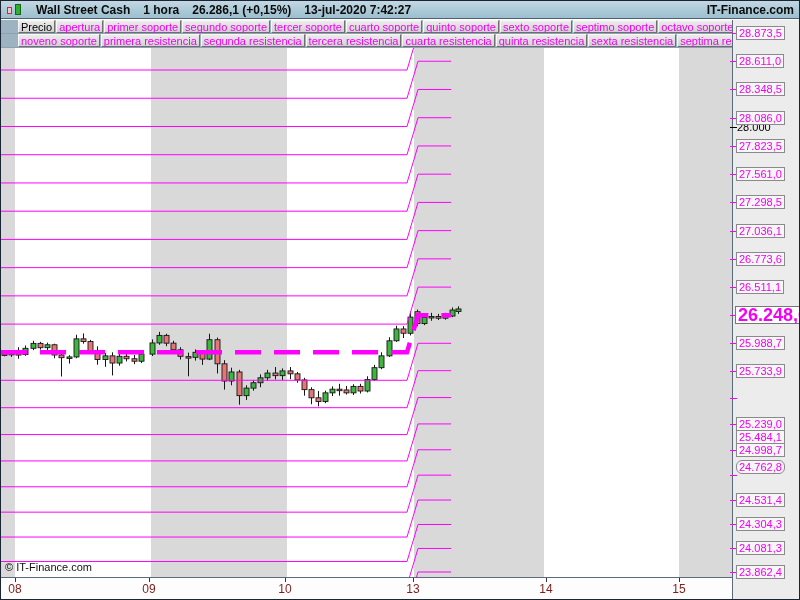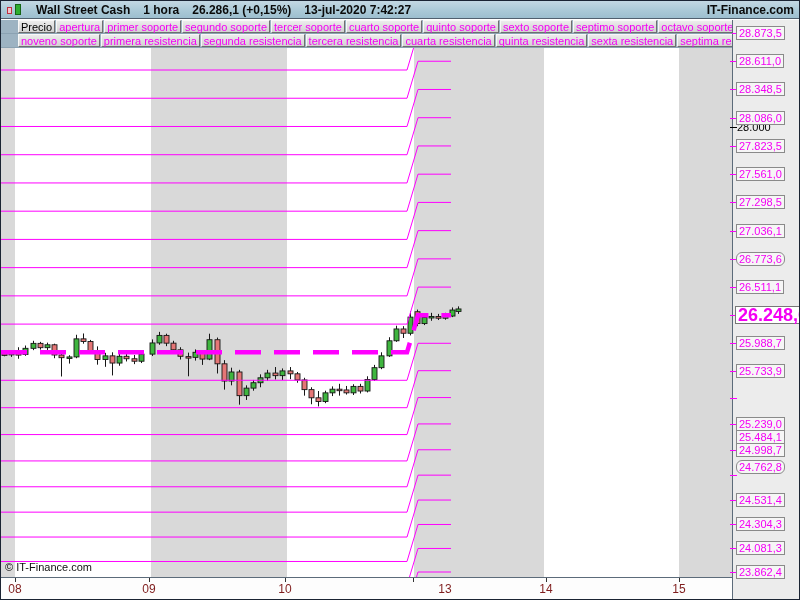--- a/index.html
+++ b/index.html
@@ -376,21 +376,21 @@
         <div class="ylab" style="top: 91px;">28.086,0</div>
         <div class="ytick" style="top: 98px;"></div>
         <div class="ylab" style="top: 119px;">27.823,5</div>
         <div class="ytick" style="top: 126px;"></div>
         <div class="ylab" style="top: 147px;">27.561,0</div>
         <div class="ytick" style="top: 154px;"></div>
         <div class="ylab" style="top: 175px;">27.298,5</div>
         <div class="ytick" style="top: 182px;"></div>
         <div class="ylab" style="top: 204px;">27.036,1</div>
         <div class="ytick" style="top: 211px;"></div>
-        <div class="ylab" style="top: 232px; border-radius: 6px;">26.773,6</div>
+        <div class="ylab" style="top: 232px;">26.773,6</div>
         <div class="ytick" style="top: 239px;"></div>
         <div class="ylab" style="top: 260px;">26.511,1</div>
         <div class="ytick" style="top: 267px;"></div>
         <div class="ylab big" style="top: 286px;">26.248,6</div>
         <div class="ytick" style="top: 295px;"></div>
         <div class="ylab" style="top: 316px;">25.988,7</div>
         <div class="ytick" style="top: 323px;"></div>
         <div class="ylab" style="top: 344px;">25.733,9</div>
         <div class="ytick" style="top: 351px;"></div>
         <div class="ylab" style="top: 371px; margin-top: 39px;">25.484,1</div>
@@ -412,21 +412,21 @@
       </div>
 
     <div class="xaxis" id="xaxis">
         <div class="xtick" style="left: 14px;"></div>
         <div class="xlab" style="left: 14px;">08</div>
         <div class="xtick" style="left: 148px;"></div>
         <div class="xlab" style="left: 148px;">09</div>
         <div class="xtick" style="left: 284px;"></div>
         <div class="xlab" style="left: 284px;">10</div>
         <div class="xtick" style="left: 412px;"></div>
-        <div class="xlab" style="left: 412px; margin-left: 32px;">13</div>
+        <div class="xlab" style="left: 412px;">13</div>
         <div class="xtick" style="left: 545px;"></div>
         <div class="xlab" style="left: 545px;">14</div>
         <div class="xtick" style="left: 678px;"></div>
         <div class="xlab" style="left: 678px;">15</div>
       </div>
 
   </div>
 </div>
 
 </body></html>

